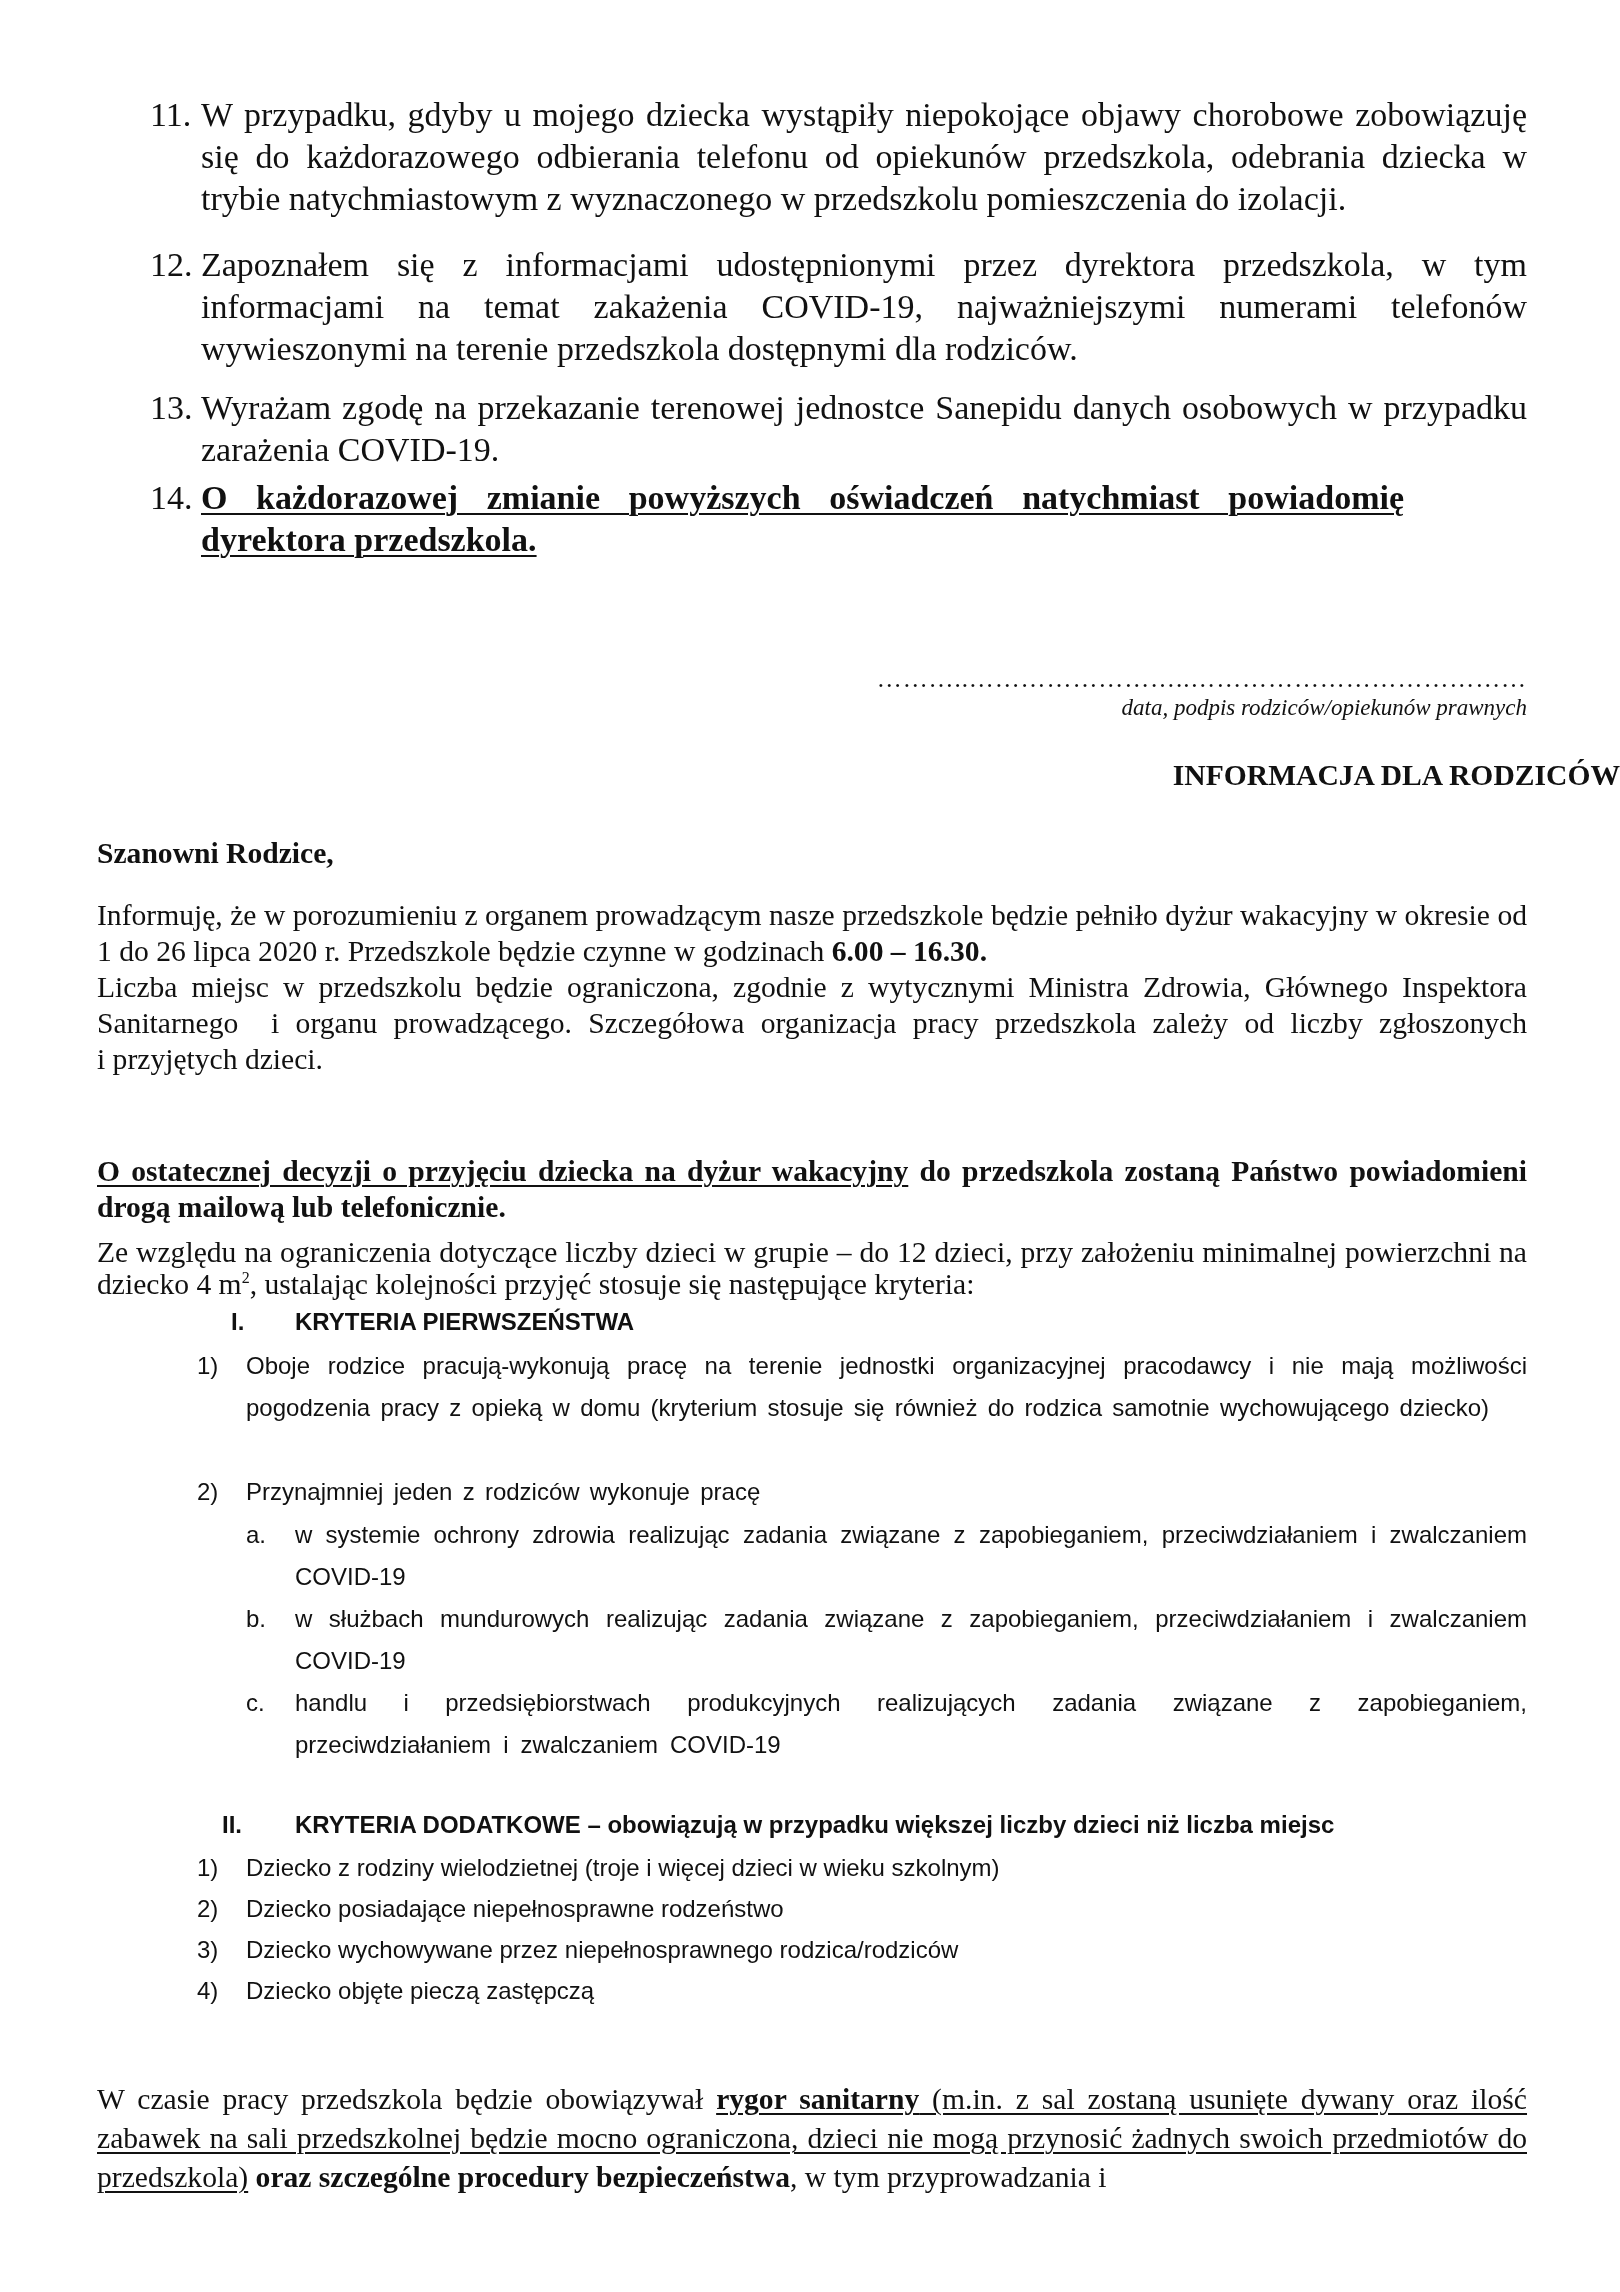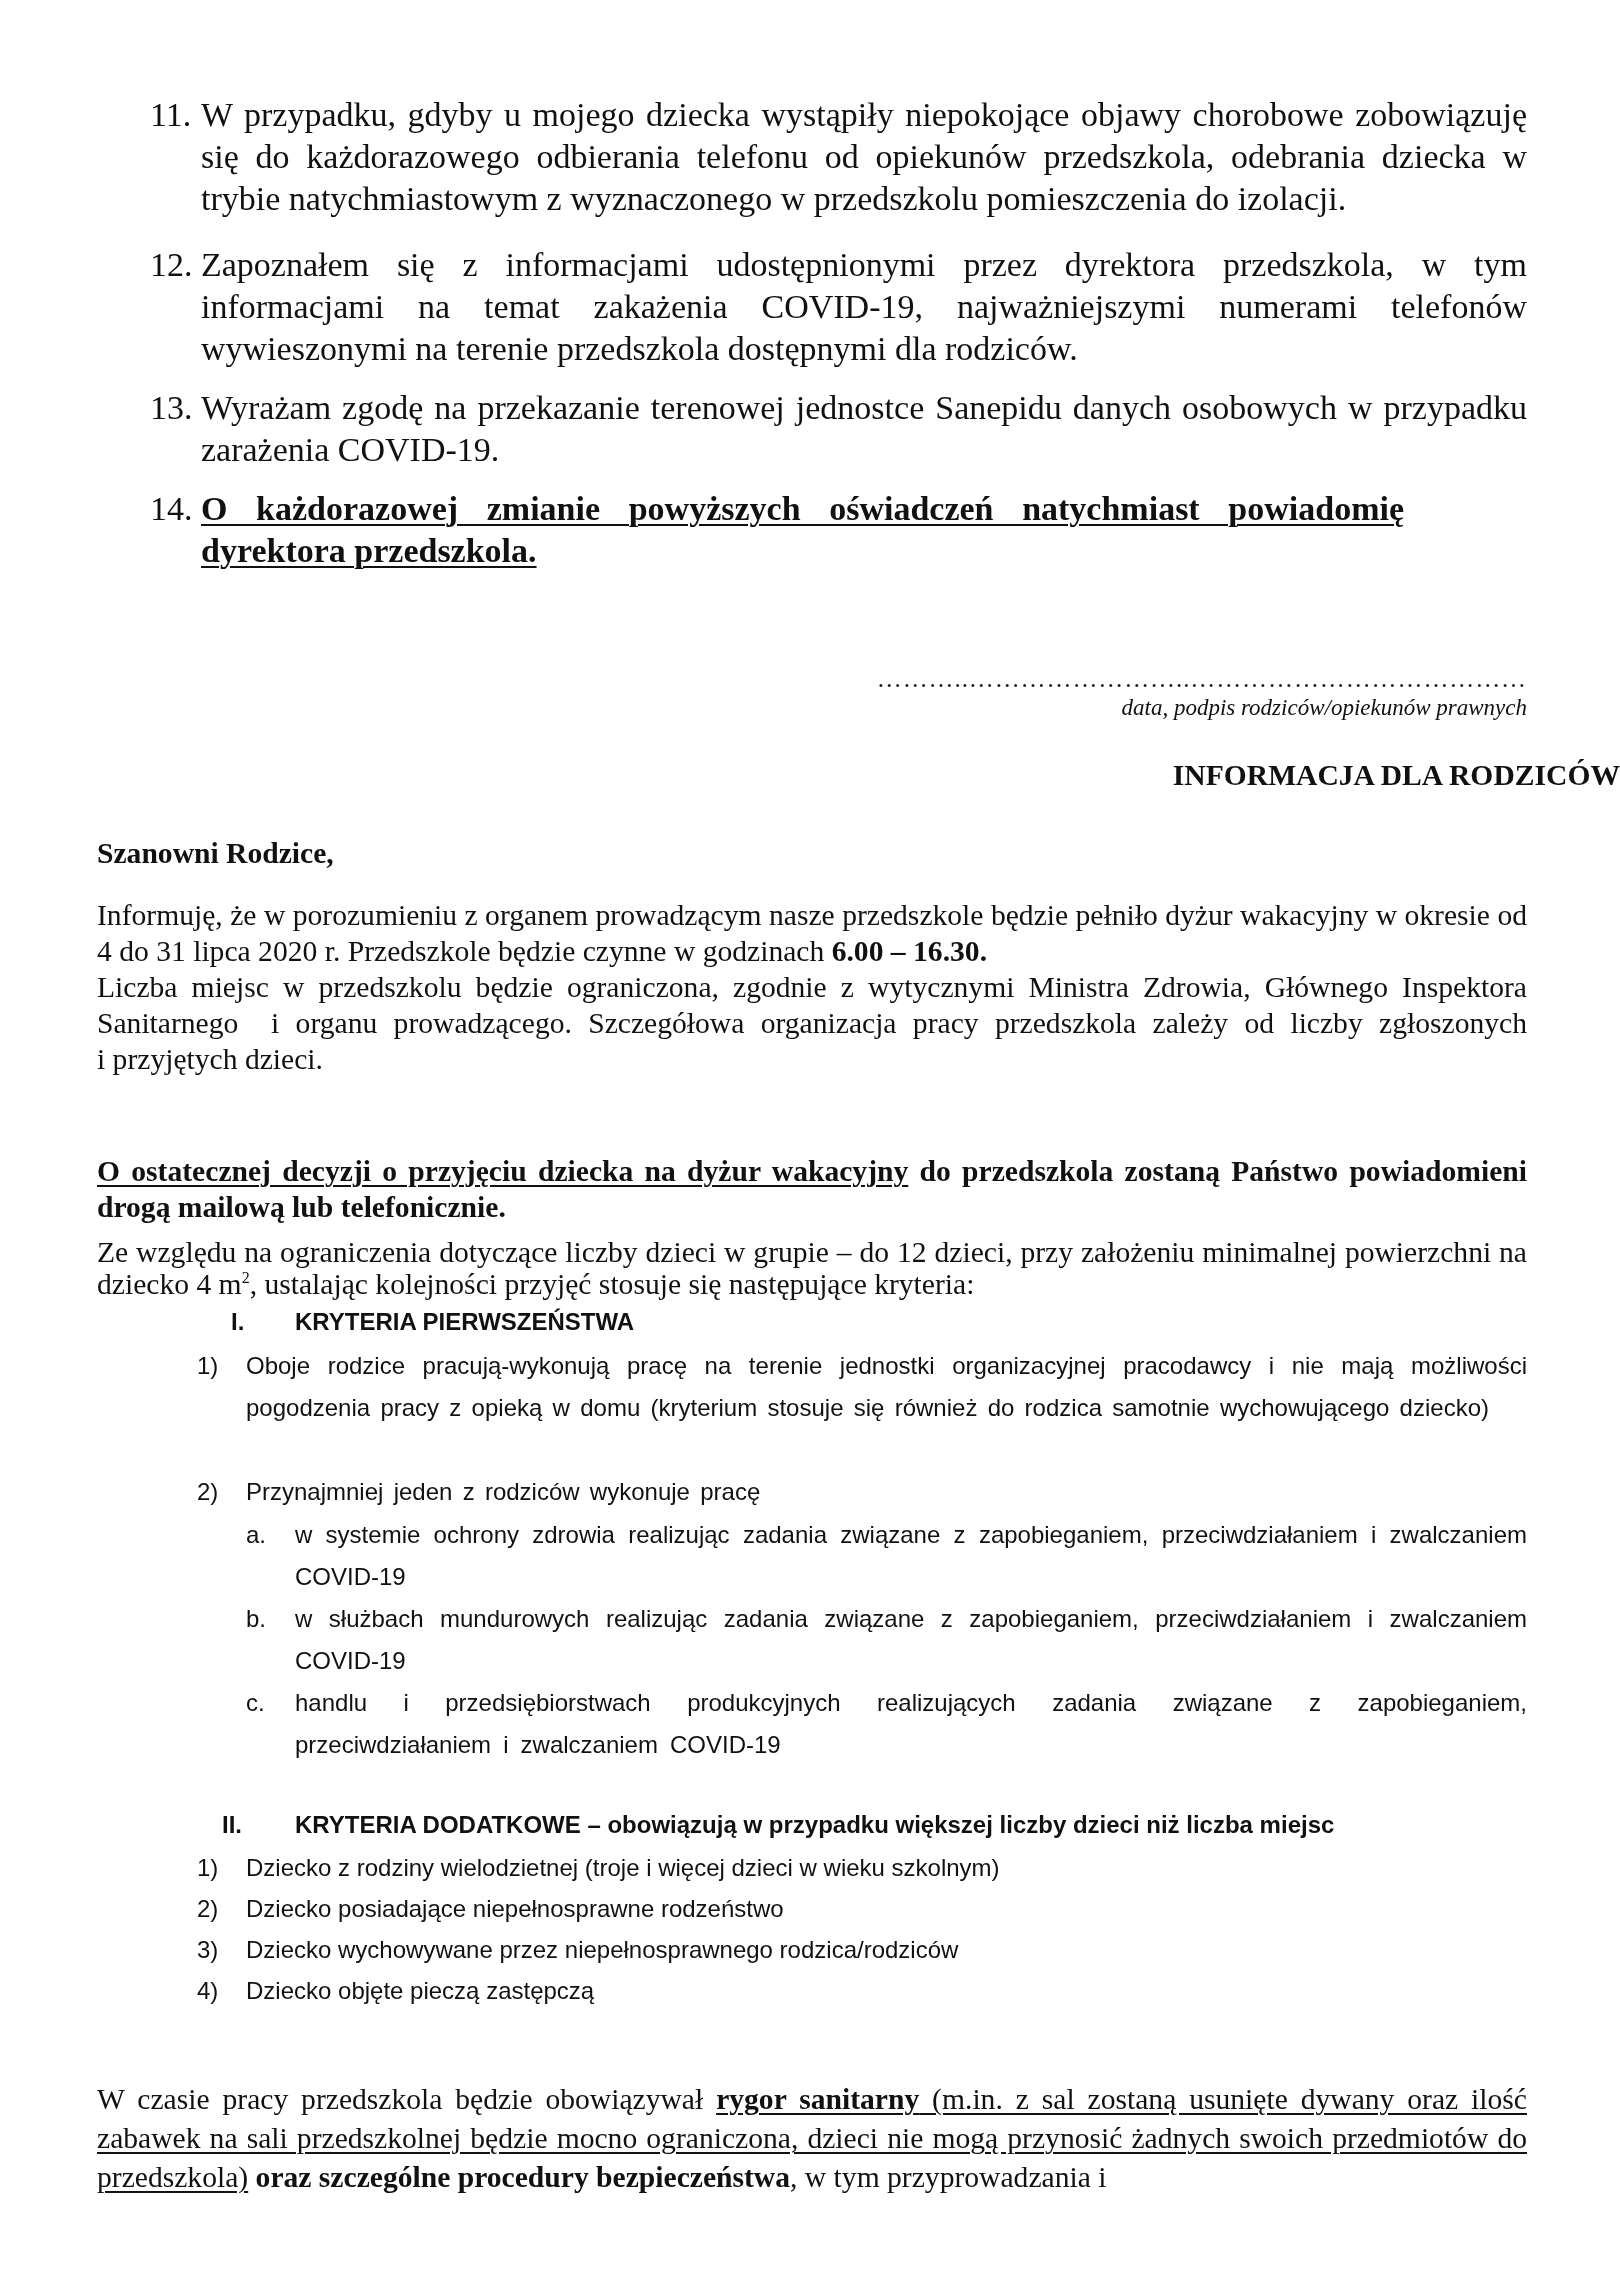--- a/index.html
+++ b/index.html
@@ -55,33 +55,33 @@
   <div class="decl serif" style="top:244px;">
     <span class="num">12.</span>
     <div class="txt">Zapoznałem się z informacjami udostępnionymi przez dyrektora przedszkola, w tym informacjami na temat zakażenia COVID-19, najważniejszymi numerami telefonów wywieszonymi na terenie przedszkola dostępnymi dla rodziców.</div>
   </div>
 
   <div class="decl serif" style="top:387px;">
     <span class="num">13.</span>
     <div class="txt">Wyrażam zgodę na przekazanie terenowej jednostce Sanepidu danych osobowych w przypadku zarażenia COVID-19.</div>
   </div>
 
-  <div class="decl serif" style="top:488px; width:1254px;">
+  <div class="decl serif" style="top:477px; width:1254px;">
     <span class="num">14.</span>
     <div class="txt u">O każdorazowej zmianie powyższych oświadczeń natychmiast powiadomię dyrektora przedszkola.</div>
   </div>
 
   <div class="sigdots serif">………..……………………..…………………………………</div>
   <div class="siglabel serif">data, podpis rodziców/opiekunów prawnych</div>
 
   <div class="title serif">INFORMACJA DLA RODZICÓW</div>
   <div class="greeting serif">Szanowni Rodzice,</div>
 
   <div class="para serif" style="top:897px;">
-    <p><span>Informuję, że w porozumieniu z organem prowadzącym nasze przedszkole będzie pełniło dyżur wakacyjny w okresie od 4 do 31 lipca 2020 r. Przedszkole będzie czynne w godzinach </span><span class="b">6.00 – 16.30.</span></p>
+    <p><span>Informuję, że w porozumieniu z organem prowadzącym nasze przedszkole będzie pełniło dyżur wakacyjny w okresie od 1 do 26 lipca 2020 r. Przedszkole będzie czynne w godzinach </span><span class="b">6.00 – 16.30.</span></p>
     <p class="last" style="white-space:pre-wrap;">Liczba miejsc w przedszkolu będzie ograniczona, zgodnie z wytycznymi Ministra Zdrowia, Głównego Inspektora Sanitarnego  i organu prowadzącego. Szczegółowa organizacja pracy przedszkola zależy od liczby zgłoszonych                              i przyjętych dzieci.</p>
   </div>
 
   <div class="para serif b" style="top:1153px;">
     <p class="last"><span class="ul">O ostatecznej decyzji o przyjęciu dziecka na dyżur wakacyjny</span><span> do przedszkola zostaną Państwo powiadomieni drogą mailową lub telefonicznie.</span></p>
   </div>
 
   <div class="para serif" style="top:1236px; line-height:32px;">
     <p class="last"><span>Ze względu na ograniczenia dotyczące liczby dzieci w grupie – do 12 dzieci, przy założeniu minimalnej powierzchni na dziecko 4 m</span><sup style="font-size:16px; line-height:0;">2</sup><span>, ustalając kolejności przyjęć stosuje się następujące kryteria:</span></p>
   </div>

